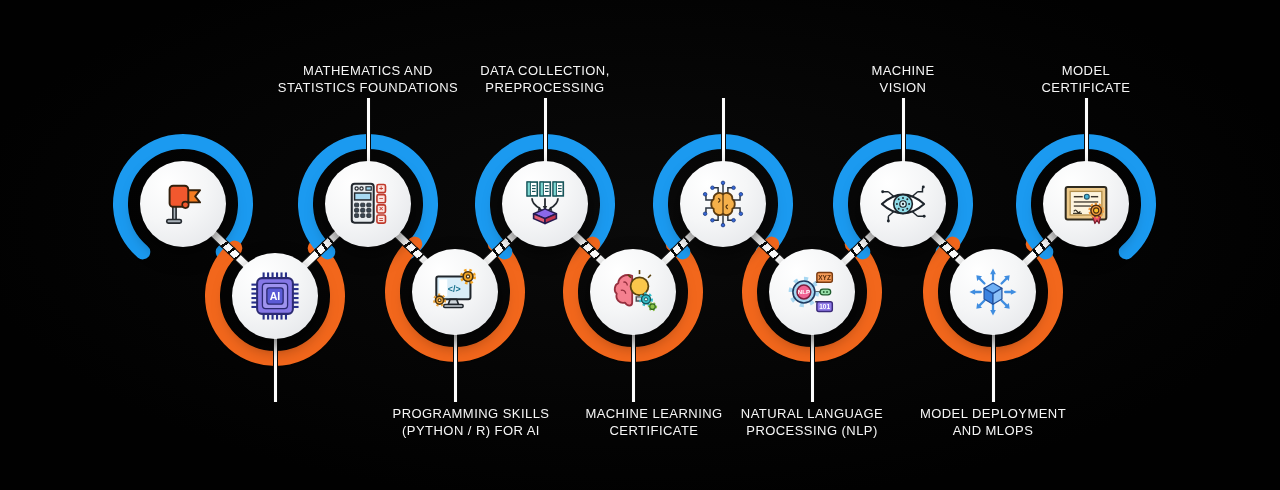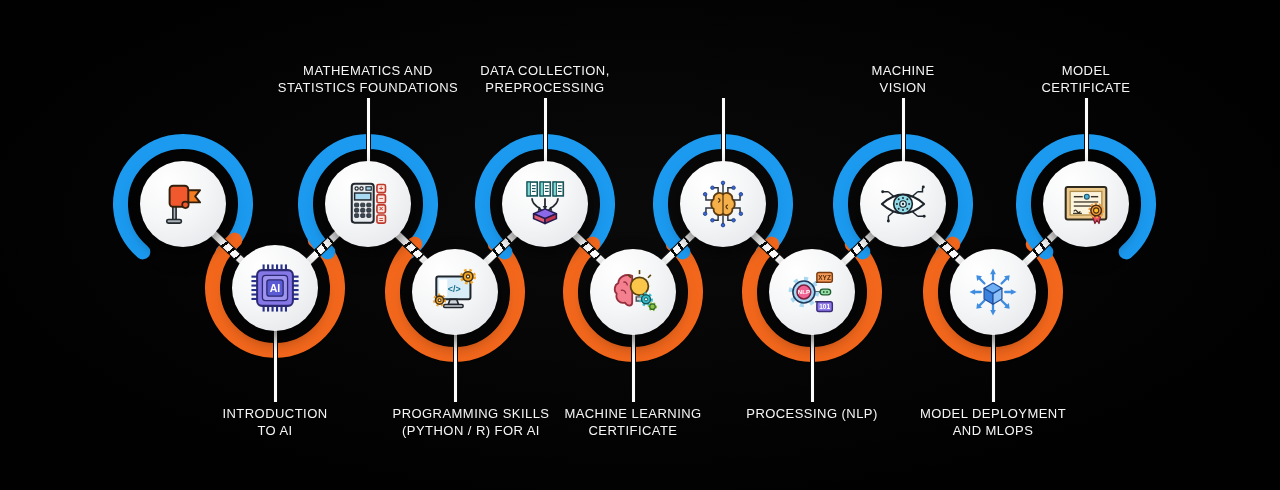--- a/index.html
+++ b/index.html
@@ -67,21 +67,21 @@
       <svg width="52" height="52" viewBox="0 0 64 64">
         <path d="M34,15 H53 L47,22.5 L53,30 H34 Z" fill="#f47b20" stroke="#33200c" stroke-width="2.4" stroke-linejoin="round"></path>
         <rect x="19.5" y="16" width="4" height="36" rx="1.5" fill="#a9b2ba" stroke="#24292e" stroke-width="2"></rect>
         <rect x="12" y="51" width="18" height="4.5" rx="2" fill="#a9b2ba" stroke="#24292e" stroke-width="2"></rect>
         <rect x="15.5" y="9.5" width="23" height="26" rx="4.5" fill="#f1582e" stroke="#33200c" stroke-width="2.4"></rect>
         <circle cx="35" cy="33" r="4" fill="#f1582e" stroke="#33200c" stroke-width="2"></circle>
       </svg>
     </div>
   </div>
 
-  <div class="node" style="left:200px;top:213px;">
+  <div class="node" style="left:200px;top:221px;">
     <svg class="ring" width="150" height="150">
       <path d="M115.2,27.1 A62.5,62.5 0 1 1 34.8,27.1" fill="none" stroke="#f2671c" stroke-width="15" stroke-linecap="round"></path>
     </svg>
     <div class="bubble">
       <svg width="52" height="52" viewBox="0 0 64 64">
         <g stroke="#28308a" stroke-width="2.6">
           <line x1="18" y1="3" x2="18" y2="10"></line>
             <line x1="23.5" y1="3" x2="23.5" y2="10"></line>
             <line x1="29" y1="3" x2="29" y2="10"></line>
             <line x1="34.5" y1="3" x2="34.5" y2="10"></line>
@@ -389,33 +389,30 @@
   </div>
   <div class="lbl" style="left:763px;bottom:394px;">
     <div>MACHINE</div>
     <div>VISION</div>
   </div>
   <div class="lbl" style="left:946px;bottom:394px;">
     <div>MODEL</div>
     <div>CERTIFICATE</div>
   </div>
 
-  <div class="lbl" style="left:135px;top:406px;">
-    <div>INTRODUCTION</div>
-    <div>TO AI</div>
-  </div>
   <div class="lbl" style="left:331px;top:406px;">
     <div>PROGRAMMING SKILLS</div>
     <div>(PYTHON / R)  FOR AI</div>
   </div>
-  <div class="lbl" style="left:493px;top:406px;text-align:center;">
+  <div class="lbl" style="left:514px;top:406px;text-align:center;">
     <div>MACHINE LEARNING</div>
     <div>CERTIFICATE</div>
   </div>
   <div class="lbl" style="left:672px;top:406px;">
+    <div>NATURAL LANGUAGE</div>
     <div>PROCESSING (NLP)</div>
   </div>
   <div class="lbl" style="left:853px;top:406px;">
     <div>MODEL DEPLOYMENT</div>
     <div>AND MLOPS</div>
   </div>
 
 </div>
 
 </body></html>

